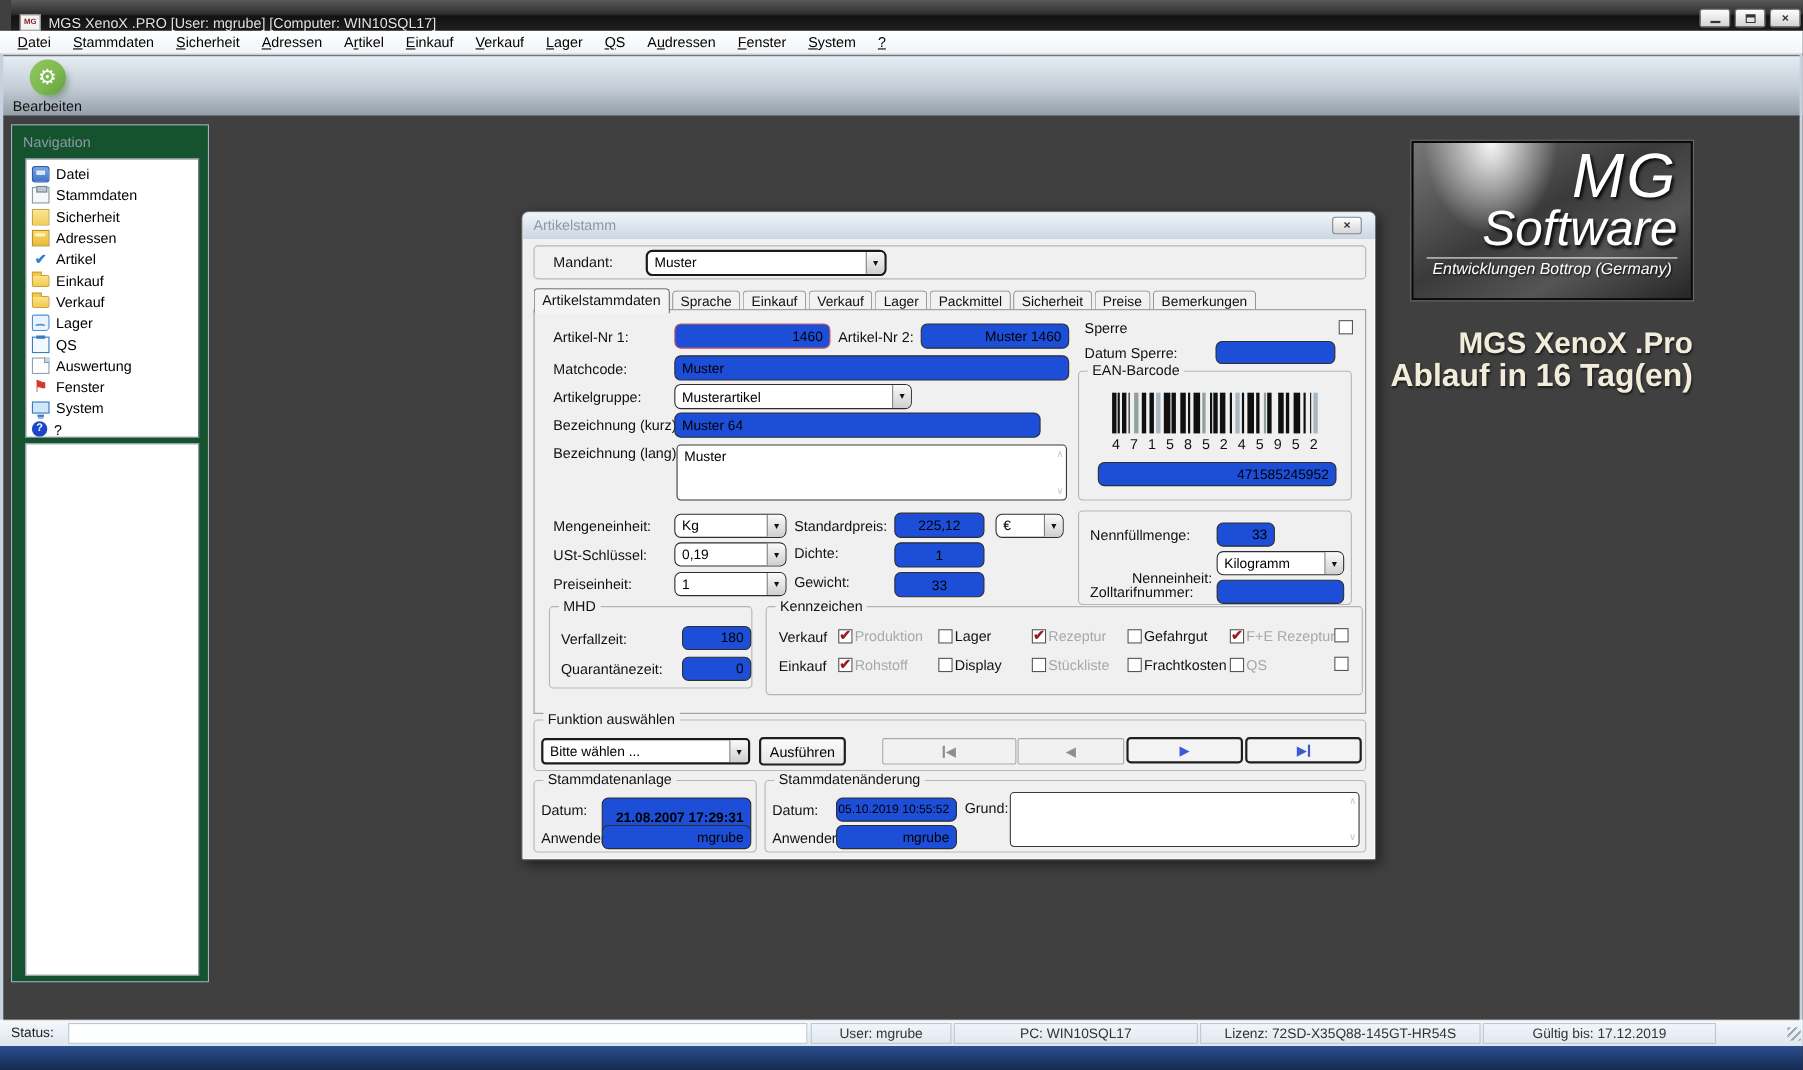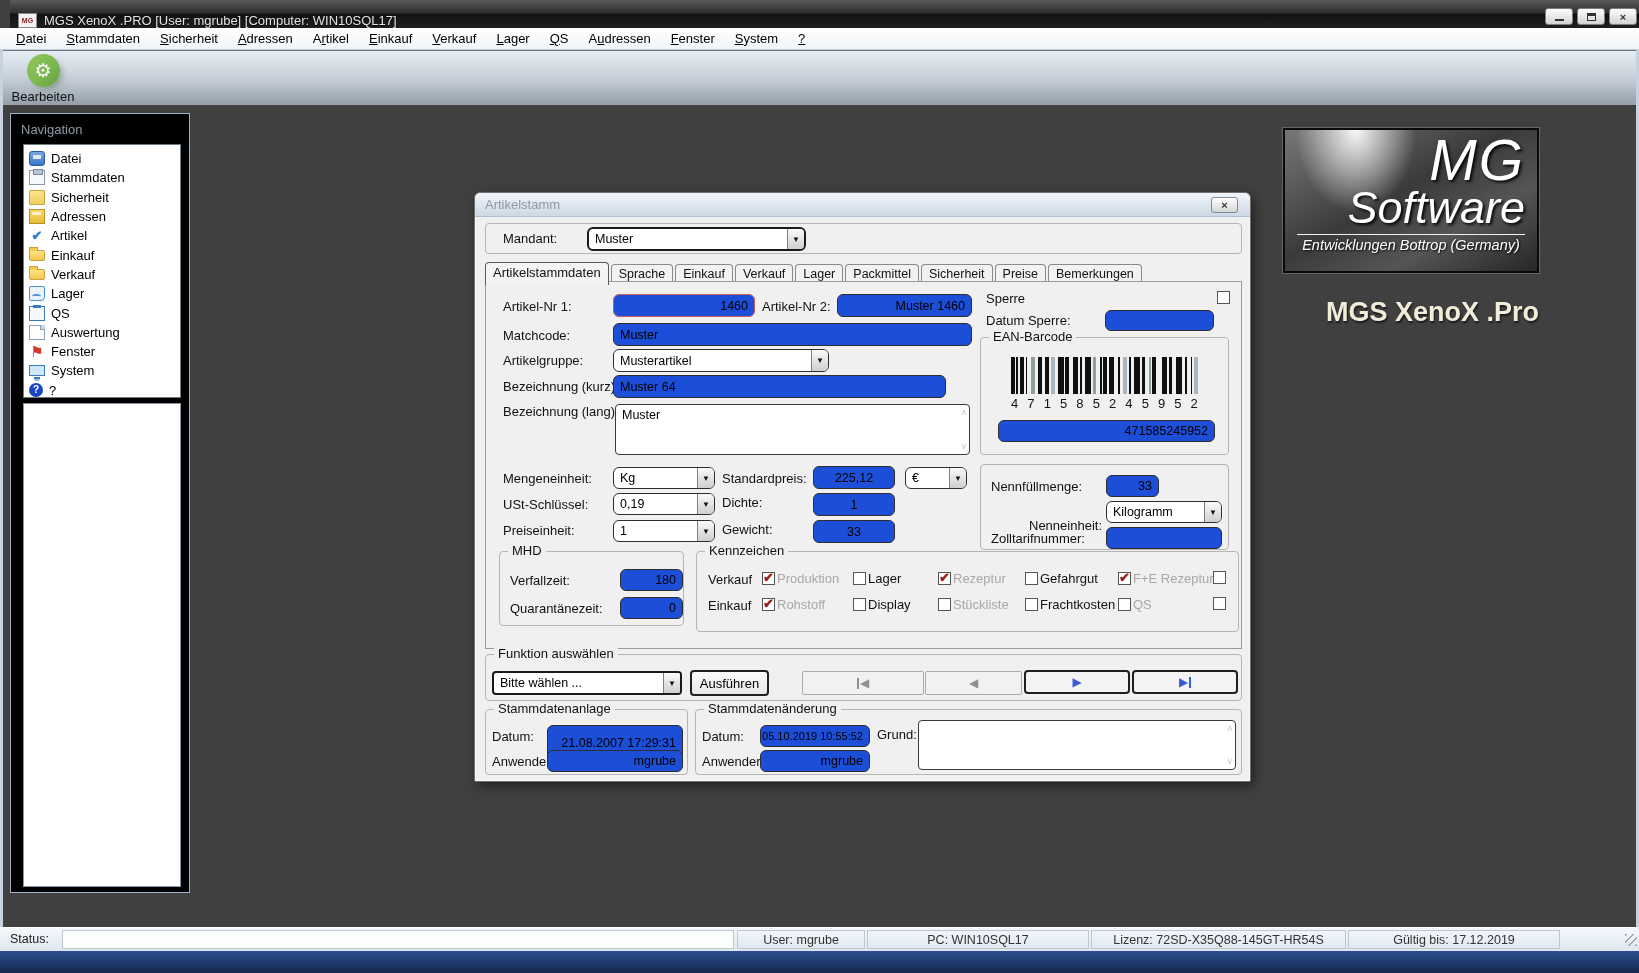--- a/index.html
+++ b/index.html
@@ -39,21 +39,21 @@
     box-shadow:4px 4px 6px -2px rgba(40,70,30,.35); }
   .gear-circle span { color:#fff; font-size:19px; line-height:1; }
   .tool-label { font-size:13px; color:#111; margin-top:2px; }
 
   
   .edge { position:absolute; top:50px; bottom:22px; width:3px; background:#c6d2de; z-index:9; }
   .edge.l { left:0; } .edge.r { right:0; }
 
   
   .navpanel { position:absolute; left:10px; top:113px; width:180px; height:780px;
-    background:#000000; border:1px solid #9fb0c0; }
+    background:#14532d; border:1px solid #9fb0c0; }
   .navpanel .nav-title { color:#8d9aa8; font-size:13px; padding:8px 0 0 10px; }
   .navlist { position:absolute; left:12px; top:30px; width:158px; height:254px;
     background:#fff; border:1px solid #6e7b87; padding:4px 0 0 3px; overflow:hidden; }
   .nav-item { display:flex; align-items:center; height:19.3px; font-size:13px; color:#000; }
   .nav-item .nico { width:16px; height:15px; margin:0 6px 0 2px; position:relative; flex:none;
     display:flex; align-items:center; justify-content:center; font-size:13px; line-height:1; }
   .navbox2 { position:absolute; left:12px; top:289px; width:158px; height:484px;
     background:#fff; border:1px solid #8a98a6; }
 
   
@@ -284,20 +284,21 @@
       </div>
     <div class="navbox2"></div>
   </div>
 
   <div class="logo">
     <div class="l1">MG</div>
     <div class="l2">Software</div>
     <div class="l3">Entwicklungen Bottrop (Germany)</div>
   </div>
   <div class="brand-product">MGS XenoX .Pro</div>
+  <div class="brand-expiry">Ablauf in 16 Tag(en)</div>
 
   <div class="dialog">
     <div class="dlg-title">
       <span>Artikelstamm</span>
       <div class="dlg-close">
           <span>×</span>
         </div>
     </div>
 
     <div class="grp" style="left:10px; top:30px; width:757px; height:31px;">
@@ -611,21 +612,21 @@
       </div>
       <div class="nav-btn primary blue" style="left:646px; top:15px; width:106px;">
         <span class="g">▶</span>
           <span class="bar"></span>
       </div>
     </div>
 
     <div class="grp" style="left:10px; top:516px; width:203px; height:66px;">
       <span class="legend">Stammdatenanlage</span>
       <span class="lbl" style="left:6px; top:19px;">Datum:</span>
-      <div class="inp right" style="left:61px; top:15px; width:136px; height:36px;">
+      <div class="inp right" style="left:61px; top:15px; width:136px; height:36px;font-weight:bold;">
           <span>21.08.2007 17:29:31</span>
         </div>
       <span class="lbl" style="left:6px; top:44px;">Anwender:</span>
       <div class="inp right" style="left:61px; top:40px; width:136px; height:22px;">
           <span>mgrube</span>
         </div>
     </div>
 
     <div class="grp" style="left:220px; top:516px; width:547px; height:66px;">
       <span class="legend">Stammdatenänderung</span>

